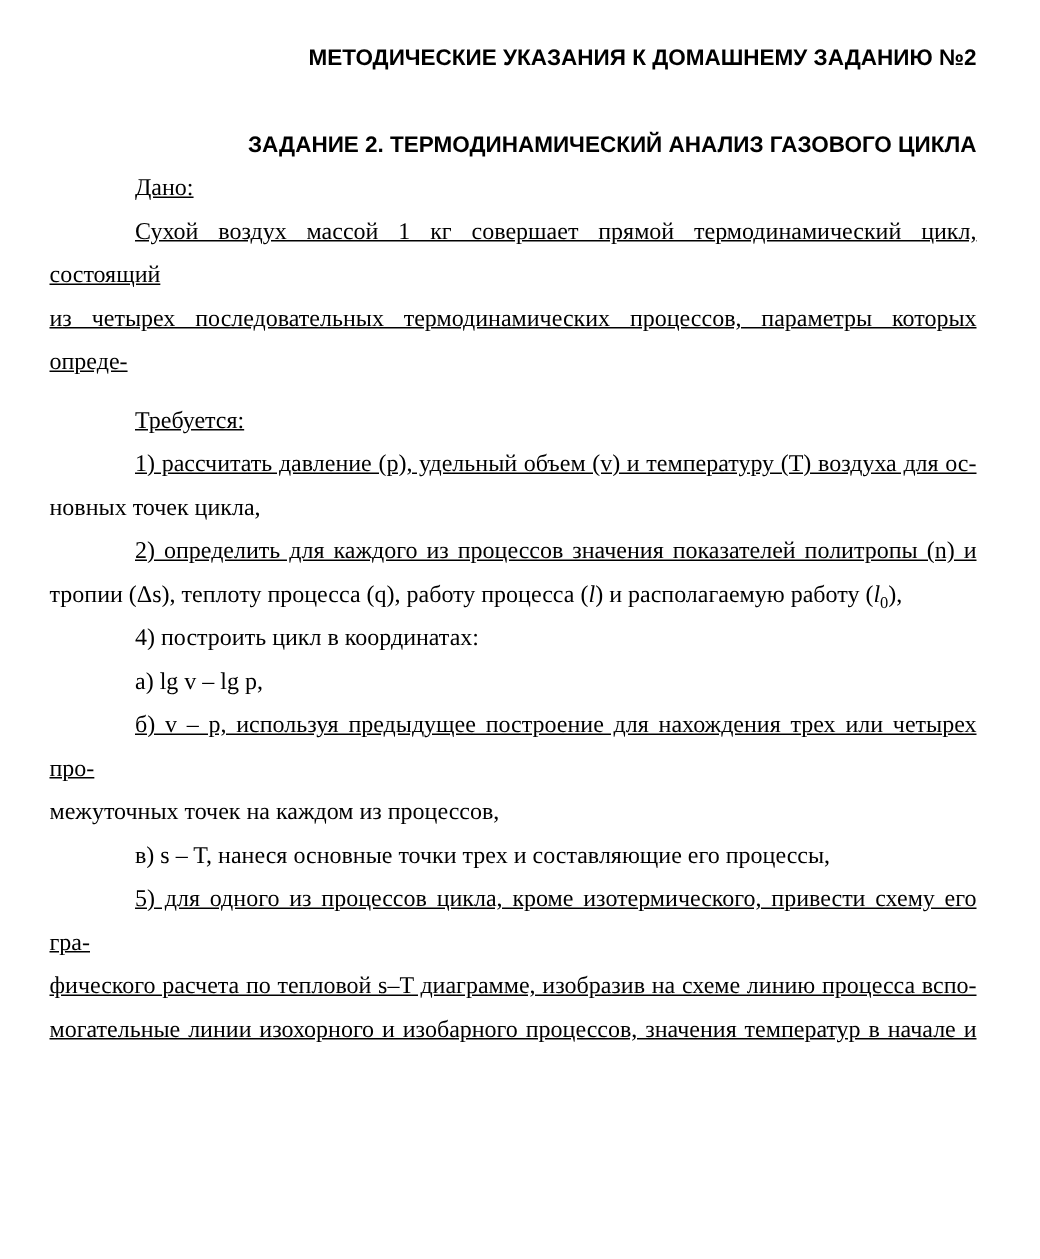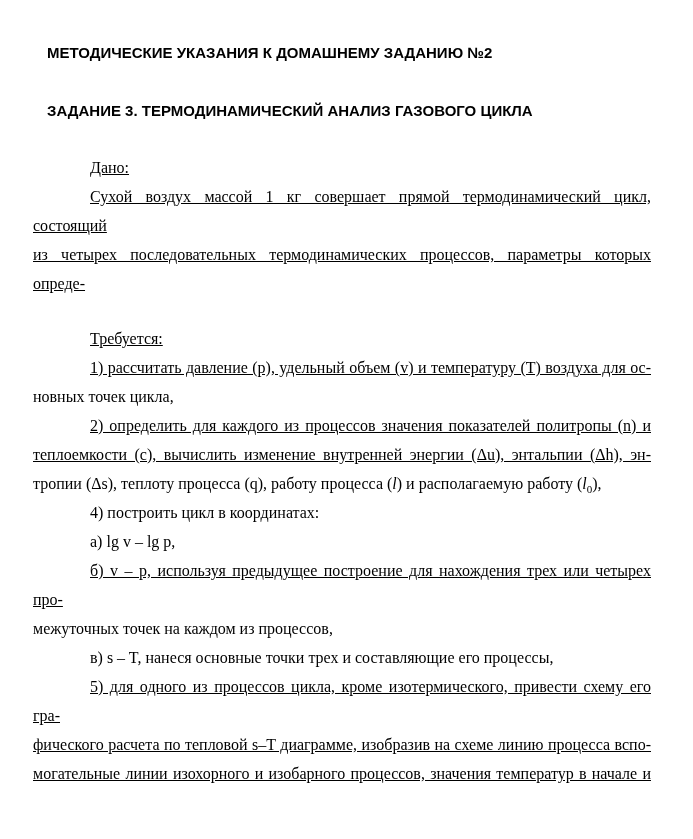--- a/index.html
+++ b/index.html
@@ -8,55 +8,54 @@
     color: #000;
     font-family: "Liberation Serif", "DejaVu Serif", serif;
     font-size: 16px;
   }
   .page { padding: 24px 42px 0 33px; }
   .line { line-height: 29px; white-space: normal; }
   .just { text-align: justify; text-align-last: justify; text-decoration: underline; }
   .first { text-indent: 57px; }
   .heading {
     font-family: "Liberation Sans", "DejaVu Sans", sans-serif;
-    font-weight: bold; font-size: 15px; text-align: left;
-    line-height: 29px; margin: 14px;
+    font-weight: bold; font-size: 15px; text-align: right;
+    line-height: 29px; margin: 0;
   }
   .h2 { margin-top: 29px; }
-  .label-given { margin-top: 28px; }
-  .label-required { margin-top: 26px; }
+  .label-given { }
+  .label-required { margin-top: 10px; }
   .u { text-decoration: underline; }
   sub { font-size: 11px; line-height: 0; }
   i { font-style: italic; }
 </style>
 </head>
 <body>
 
 <div class="page">
 
   <div class="heading">МЕТОДИЧЕСКИЕ УКАЗАНИЯ К ДОМАШНЕМУ ЗАДАНИЮ №2</div>
-  <div class="heading h2">ЗАДАНИЕ 3. ТЕРМОДИНАМИЧЕСКИЙ АНАЛИЗ ГАЗОВОГО ЦИКЛА</div>
+  <div class="heading h2">ЗАДАНИЕ 2. ТЕРМОДИНАМИЧЕСКИЙ АНАЛИЗ ГАЗОВОГО ЦИКЛА</div>
 
   <div class="line first label-given"><span class="u">Дано:</span></div>
 
   <div>
     <div class="line first just">Сухой воздух массой 1 кг совершает прямой термодинамический цикл, состоящий</div>
     <div class="line just">из четырех последовательных термодинамических процессов, параметры которых опреде-</div>
   </div>
 
   <div class="line first label-required"><span class="u">Требуется:</span></div>
 
   <div>
     <div class="line first just">1) рассчитать давление (p), удельный объем (v) и температуру (T) воздуха для ос-</div>
     <div class="line">новных точек цикла,</div>
   </div>
 
   <div>
     <div class="line first just">2) определить для каждого из процессов значения показателей политропы (n) и</div>
-    <div class="line just">теплоемкости (c), вычислить изменение внутренней энергии (Δu), энтальпии (Δh), эн-</div>
     <div class="line">тропии (Δs), теплоту процесса (q), работу процесса (<i>l</i>) и располагаемую работу (<i>l</i><sub>0</sub>),</div>
   </div>
 
   <div>
   </div>
 
   <div class="line first">4) построить цикл в координатах:</div>
   <div class="line first">а) lg v – lg p,</div>
 
   <div>

